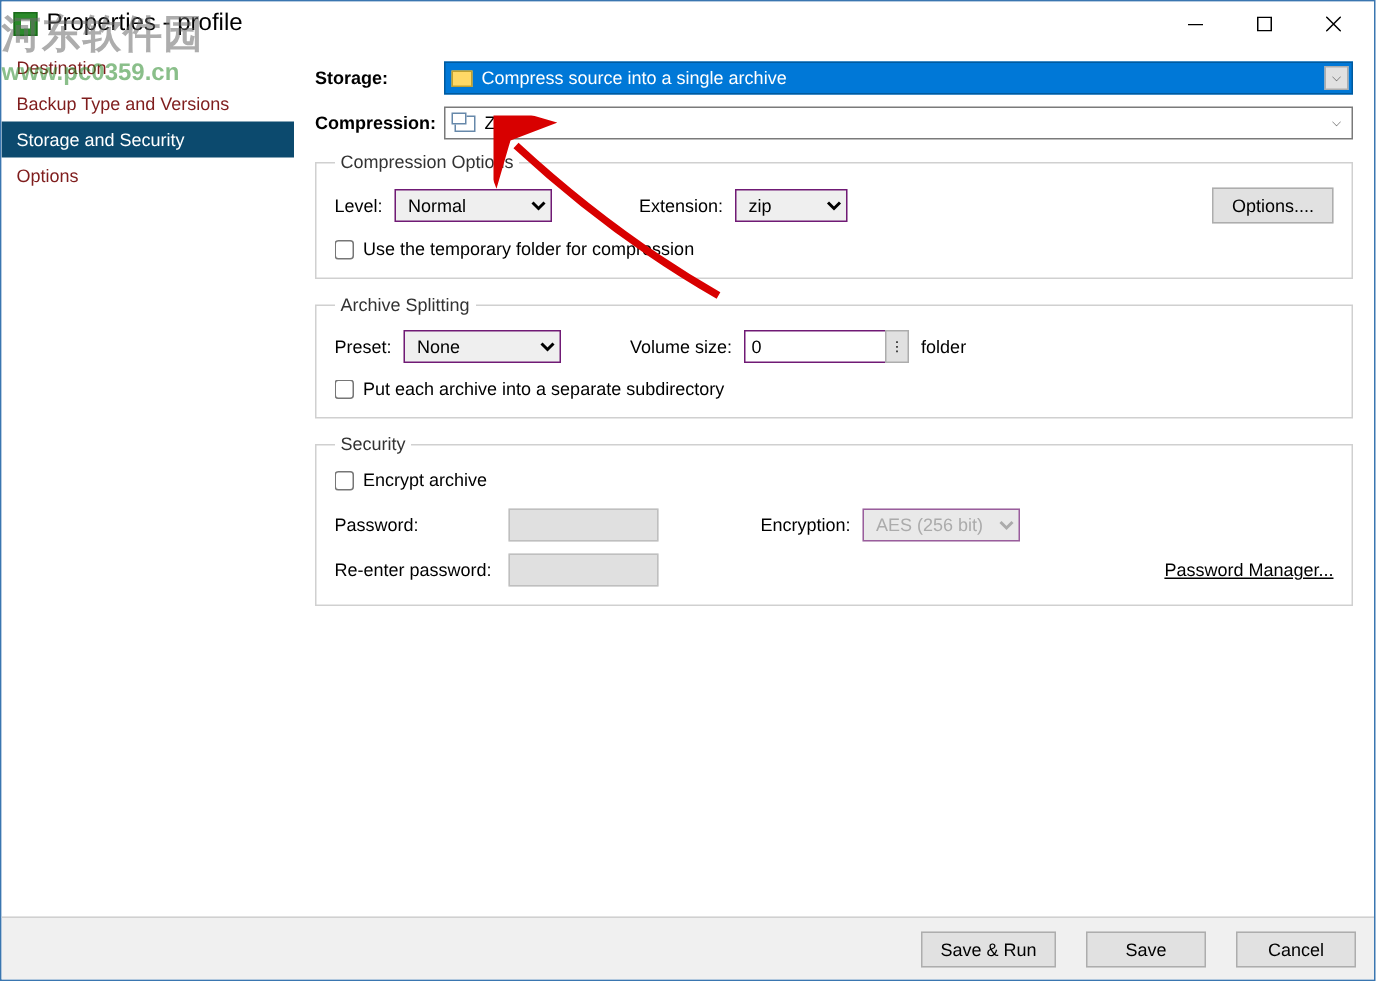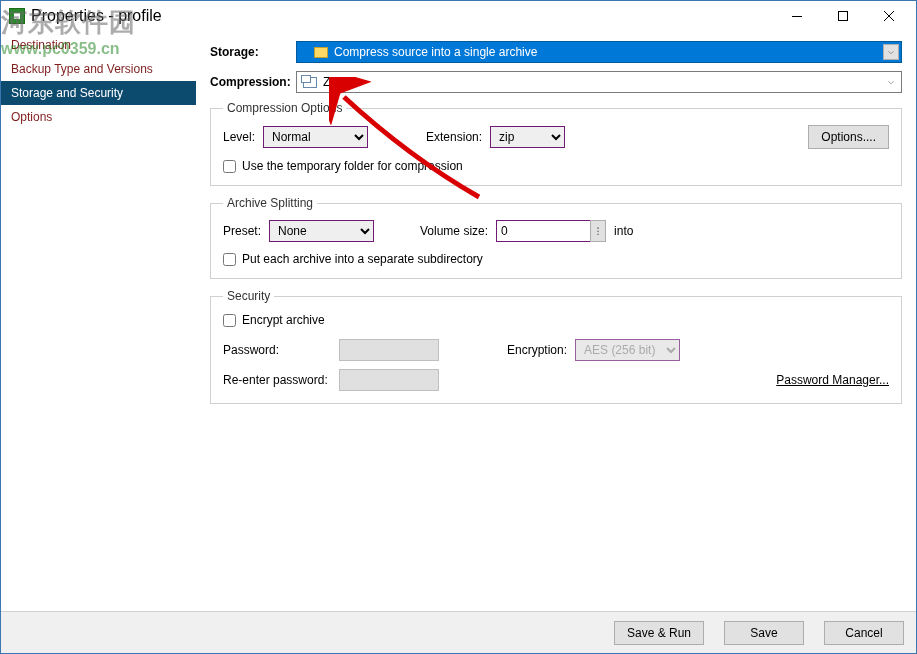--- a/index.html
+++ b/index.html
@@ -9,21 +9,21 @@
     .titlebar-icon::after { content: ''; position: absolute; width: 6px; height: 6px; background: #fff; top: 4px; left: 4px; }
     .title-text { flex: 1; font-size: 16px; }
     .win-btn { width: 46px; height: 30px; display: flex; align-items: center; justify-content: center; cursor: pointer; }
     .body { flex: 1; display: flex; }
     .sidebar { width: 195px; background: #fff; border-right: 0; padding-top: 2px; }
     .sidebar-item { padding: 5px 10px; color: #7f1d1d; cursor: pointer; }
     .sidebar-item.active { background: #0c4a6e; color: #fff; }
     .main { flex: 1; padding: 10px 14px 0 14px; }
     .row { display: flex; align-items: center; margin-bottom: 8px; }
     .row-lbl { width: 86px; font-weight: bold; }
-    .storage-combo { flex: 1; height: 22px; background: #0078d7; color: #fff; display: flex; align-items: center; padding: 0 17px; border: 1px solid #005a9e; position: relative; }
+    .storage-combo { flex: 1; height: 22px; background: #0078d7; color: #fff; display: flex; align-items: center; padding: 0 4px; border: 1px solid #005a9e; position: relative; }
     .storage-combo .ico { width: 14px; height: 11px; background: #ffd966; border: 1px solid #bfa030; margin-right: 6px; }
     .combo-arrow { position: absolute; right: 2px; top: 2px; width: 16px; height: 16px; background: #e1e1e1; border: 1px solid #adadad; display: flex; align-items: center; justify-content: center; font-size: 8px; color: #555; }
     .compress-combo { flex: 1; height: 22px; border: 1px solid #7a7a7a; background: #fff; display: flex; align-items: center; padding: 0 6px; position: relative; }
     .compress-combo .ico2 { width: 14px; height: 11px; border: 1px solid #68a; margin-right: 6px; position: relative; }
     .compress-combo .ico2::before { content: ''; position: absolute; width: 8px; height: 6px; border: 1px solid #68a; left: -3px; top: -3px; background:#fff; }
     fieldset { border: 1px solid #d0d0d0; padding: 10px 12px 12px; margin-bottom: 10px; }
     legend { padding: 0 4px; color: #333; }
     .inl { display: flex; align-items: center; gap: 8px; }
     select.win, input.win { height: 22px; border: 1px solid #701a75; background: #fff; padding: 0 4px; font-size: 12px; }
     select.win { background: #efefef; }
@@ -110,21 +110,21 @@
     <fieldset>
       <legend>Archive Splitting</legend>
       <div class="inl">
         <span>Preset:</span>
         <select class="win" style="width:105px"><option>None</option></select>
         <span style="margin-left:38px">Volume size:</span>
         <div class="spinner-wrap">
           <input class="win" style="width: 95px;" value="0">
           <div class="spinner-btn">⋮</div>
         </div>
-        <span>into</span>
+        <span>folder</span>
       </div>
       <div class="chk-row">
         <input type="checkbox" style="">
         <span>Put each archive into a separate subdirectory</span>
       </div>
     </fieldset>
 
     <fieldset>
       <legend>Security</legend>
       <div class="chk-row" style="margin-top:0">

